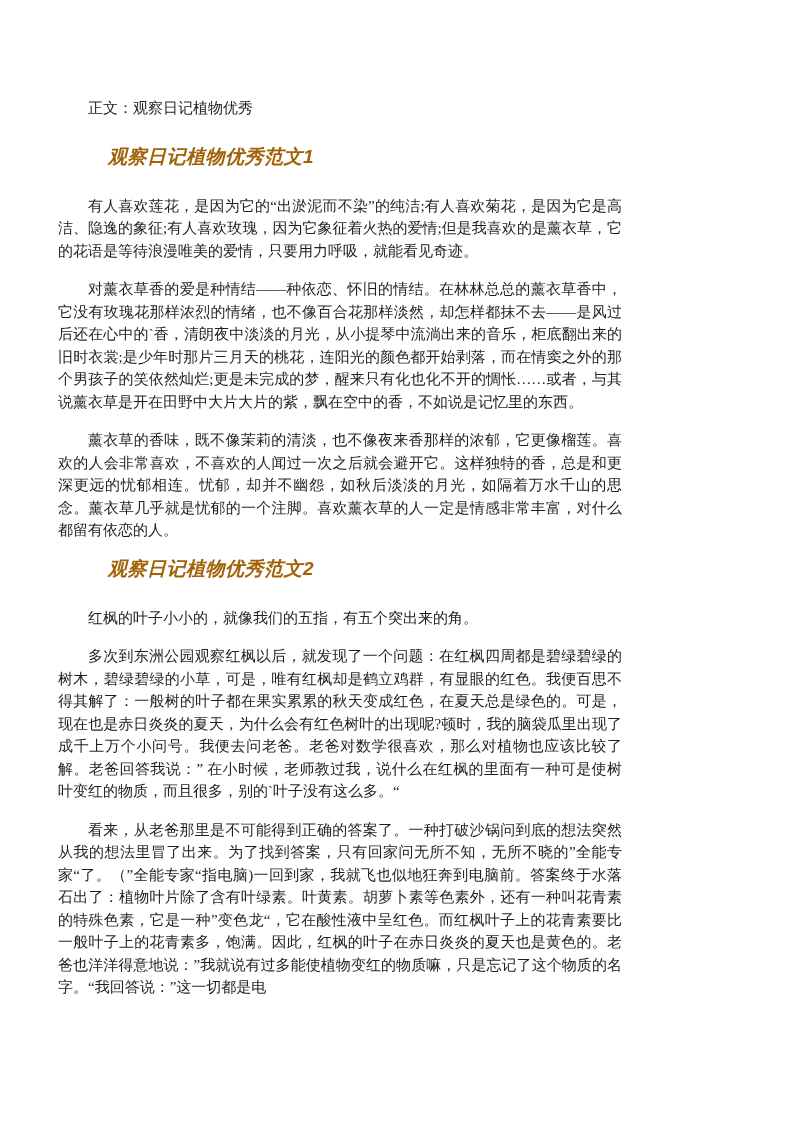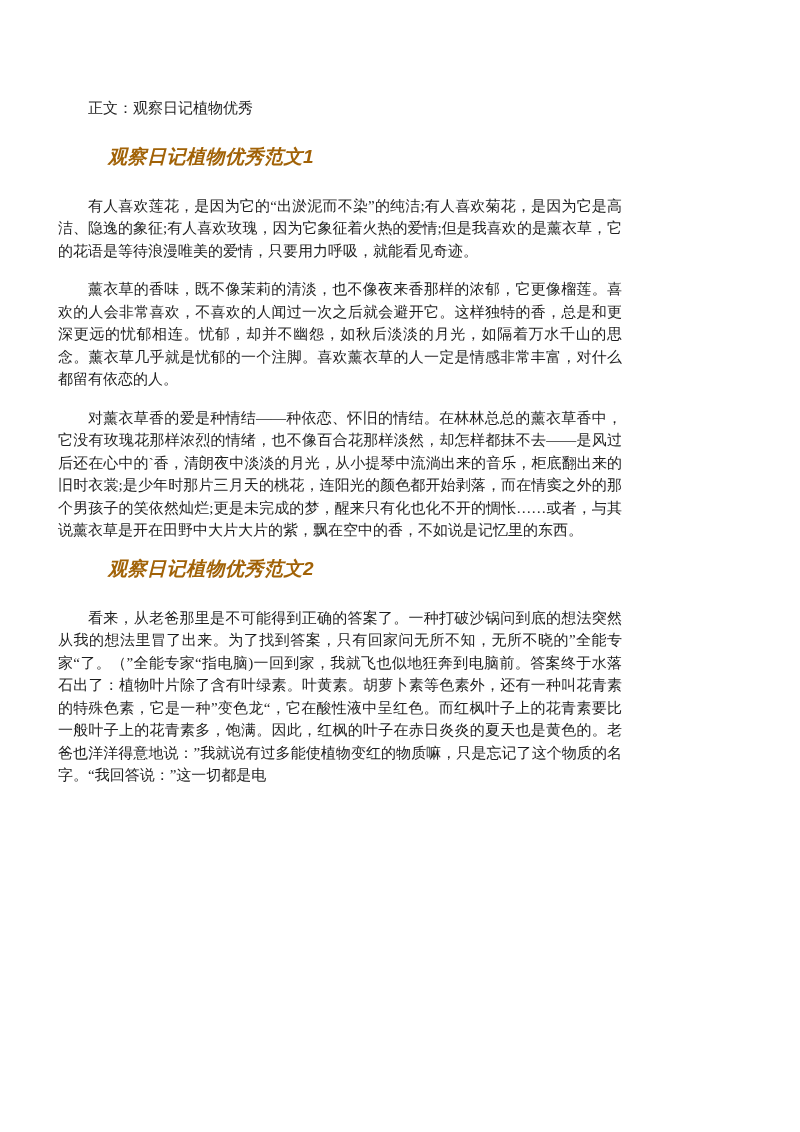--- a/index.html
+++ b/index.html
@@ -49,24 +49,26 @@
 
 <div class="page">
 
   <p class="body-text intro-line">正文：观察日记植物优秀</p>
 
   <h2 class="section-heading">观察日记植物优秀范文1</h2>
 
   <p class="body-text">有人喜欢莲花，是因为它的“出淤泥而不染”的纯洁;有人喜欢菊花，是因为它是高洁、隐逸的象征;有人喜欢玫瑰，因为它象征着火热的爱情;但是我喜欢的是薰衣草，它的花语是等待浪漫唯美的爱情，只要用力呼吸，就能看见奇迹。</p>
 
 
+  <p class="body-text">对薰衣草香的爱是种情结——种依恋、怀旧的情结。在林林总总的薰衣草香中，它没有玫瑰花那样浓烈的情绪，也不像百合花那样淡然，却怎样都抹不去——是风过后还在心中的`香，清朗夜中淡淡的月光，从小提琴中流淌出来的音乐，柜底翻出来的旧时衣裳;是少年时那片三月天的桃花，连阳光的颜色都开始剥落，而在情窦之外的那个男孩子的笑依然灿烂;更是未完成的梦，醒来只有化也化不开的惆怅……或者，与其说薰衣草是开在田野中大片大片的紫，飘在空中的香，不如说是记忆里的东西。</p>
+
   <p class="body-text">薰衣草的香味，既不像茉莉的清淡，也不像夜来香那样的浓郁，它更像榴莲。喜欢的人会非常喜欢，不喜欢的人闻过一次之后就会避开它。这样独特的香，总是和更深更远的忧郁相连。忧郁，却并不幽怨，如秋后淡淡的月光，如隔着万水千山的思念。薰衣草几乎就是忧郁的一个注脚。喜欢薰衣草的人一定是情感非常丰富，对什么都留有依恋的人。</p>
-
-  <p class="body-text">对薰衣草香的爱是种情结——种依恋、怀旧的情结。在林林总总的薰衣草香中，它没有玫瑰花那样浓烈的情绪，也不像百合花那样淡然，却怎样都抹不去——是风过后还在心中的`香，清朗夜中淡淡的月光，从小提琴中流淌出来的音乐，柜底翻出来的旧时衣裳;是少年时那片三月天的桃花，连阳光的颜色都开始剥落，而在情窦之外的那个男孩子的笑依然灿烂;更是未完成的梦，醒来只有化也化不开的惆怅……或者，与其说薰衣草是开在田野中大片大片的紫，飘在空中的香，不如说是记忆里的东西。</p>
 
   <h2 class="section-heading section-heading-2">观察日记植物优秀范文2</h2>
 
 
+  <p class="body-text">红枫的叶子小小的，就像我们的五指，有五个突出来的角。</p>
 
+  <p class="body-text">多次到东洲公园观察红枫以后，就发现了一个问题：在红枫四周都是碧绿碧绿的树木，碧绿碧绿的小草，可是，唯有红枫却是鹤立鸡群，有显眼的红色。我便百思不得其解了：一般树的叶子都在果实累累的秋天变成红色，在夏天总是绿色的。可是，现在也是赤日炎炎的夏天，为什么会有红色树叶的出现呢?顿时，我的脑袋瓜里出现了成千上万个小问号。我便去问老爸。老爸对数学很喜欢，那么对植物也应该比较了解。老爸回答我说：” 在小时候，老师教过我，说什么在红枫的里面有一种可是使树叶变红的物质，而且很多，别的`叶子没有这么多。“</p>
 
   <p class="body-text">看来，从老爸那里是不可能得到正确的答案了。一种打破沙锅问到底的想法突然从我的想法里冒了出来。为了找到答案，只有回家问无所不知，无所不晓的”全能专家“了。（”全能专家“指电脑)一回到家，我就飞也似地狂奔到电脑前。答案终于水落石出了：植物叶片除了含有叶绿素。叶黄素。胡萝卜素等色素外，还有一种叫花青素的特殊色素，它是一种”变色龙“，它在酸性液中呈红色。而红枫叶子上的花青素要比一般叶子上的花青素多，饱满。因此，红枫的叶子在赤日炎炎的夏天也是黄色的。老爸也洋洋得意地说：”我就说有过多能使植物变红的物质嘛，只是忘记了这个物质的名字。“我回答说：”这一切都是电</p>
 
 </div>
 
 </body></html>

